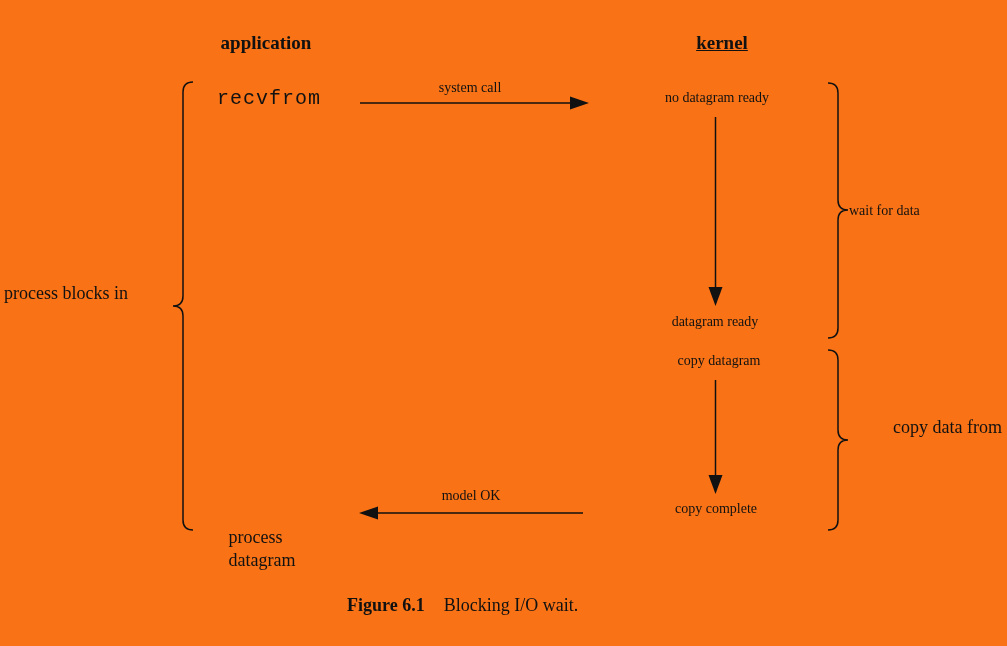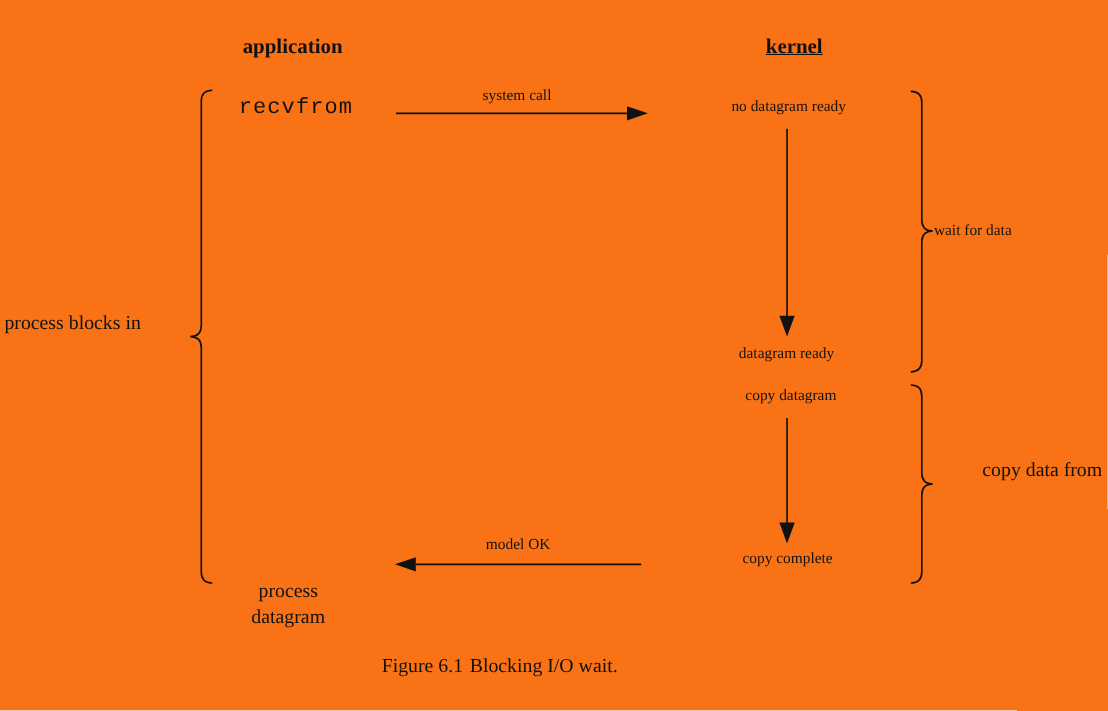--- a/index.html
+++ b/index.html
@@ -46,31 +46,30 @@
     left: 849px; top: 414px;
     font-size: 18px;
     line-height: 26px;
     white-space: nowrap;
     margin-left: 44px;
   }
   .procdg {
     position: absolute;
     left: 262px; top: 526px;
     transform: translateX(-50%);
-    text-align: center;
     font-size: 18px;
     line-height: 23px;
   }
   .caption {
     position: absolute;
     left: 347px; top: 595px;
     font-size: 18px;
     white-space: nowrap;
   }
-  .caption .fig { font-weight: normal; margin-right: 6px; }
+  .caption .fig { font-weight: bold; margin-right: 19px; }
 </style>
 </head>
 <body>
 
 <div class="stage">
 
   <svg class="layer" viewBox="0 0 1007 646" fill="none" stroke="#111111" stroke-width="1.5">
 
     <path d="M 193 82 Q 183 82 183 92 L 183 296 Q 183 306 173 306 Q 183 306 183 316 L 183 520 Q 183 530 193 530"></path>
 

